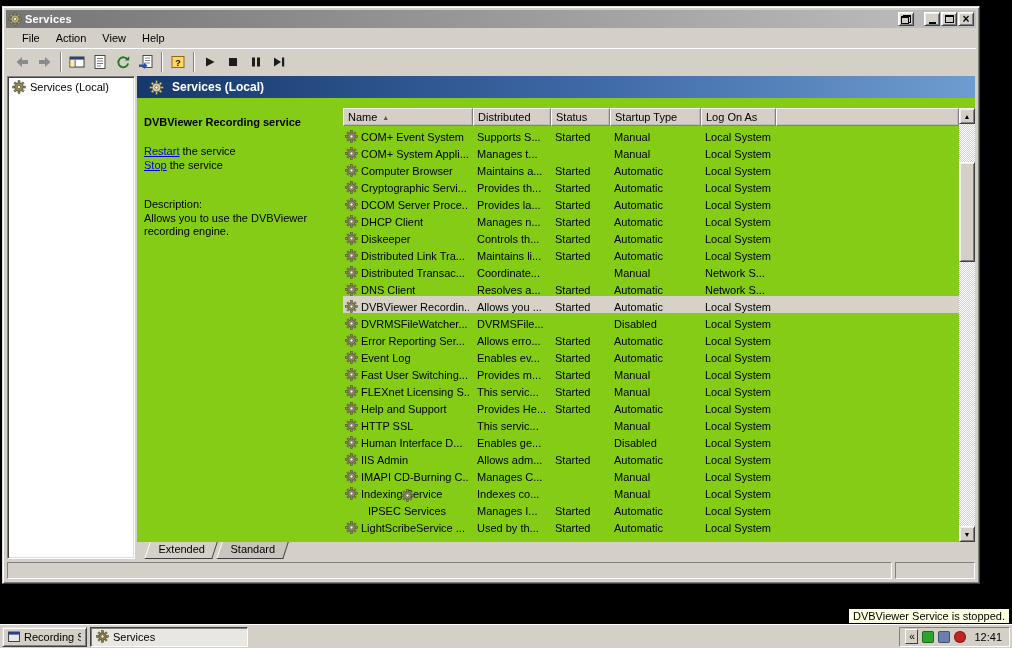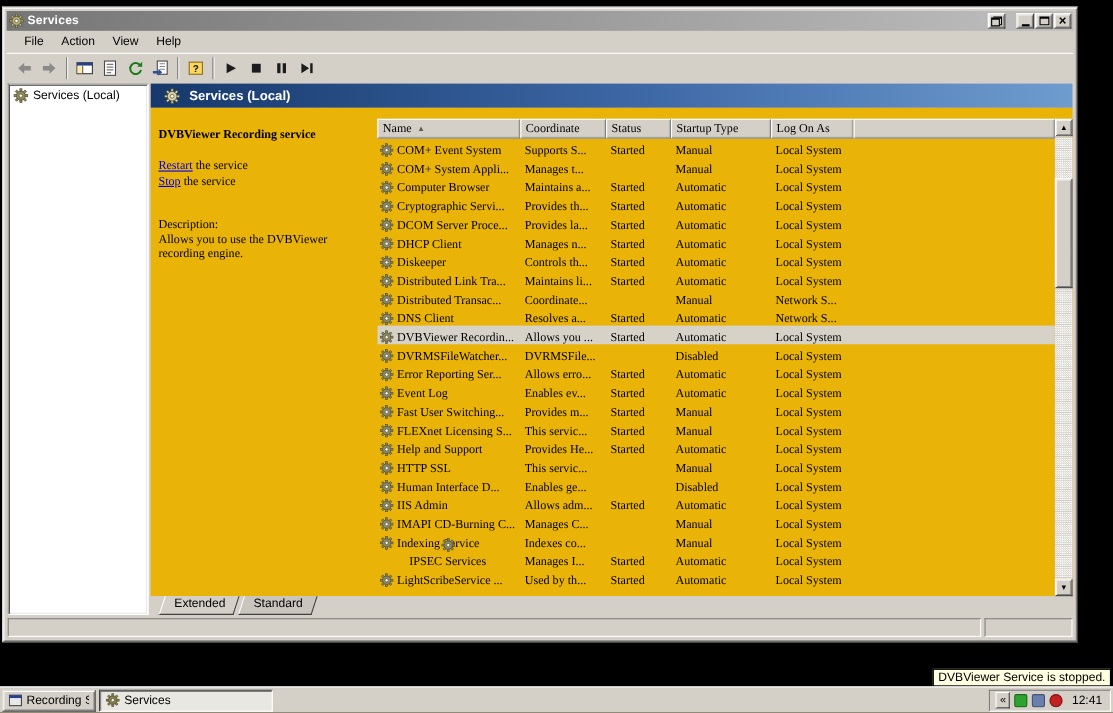--- a/index.html
+++ b/index.html
@@ -64,21 +64,21 @@
   .tree-item { display:flex; align-items:center; gap:4px; padding:3px 2px 2px 4px; white-space:nowrap; }
   .tree-gear { width:14px; height:14px; color:#948c5c; flex:0 0 14px; }
 
   .rightpane { flex:1; min-width:0; display:flex; flex-direction:column; }
   .banner {
     height:22px; flex:0 0 22px; display:flex; align-items:center; gap:8px; padding-left:12px;
     background:linear-gradient(90deg, var(--banner-start,#16386b), #3f6aa8 55%, var(--banner-end,#6f9ccf));
     color:#fff; font-weight:bold; font-size:12px;
   }
   .banner-gear { width:15px; height:15px; color:#d9d2a8; }
-  .content { flex:1; min-height:0; background:#eab308; display:flex;font-family:Liberation Serif, serif; }
+  .content { flex:1; min-height:0; background:#84cc16; display:flex; }
 
   .extpane { width:206px; flex:0 0 206px; padding:18px 10px 0 7px; }
   .ext-title { font-weight:bold; margin-bottom:16px; }
   .ext-line { line-height:14px; }
   .link { color:var(--link,#0000ee); text-decoration:underline; cursor:pointer; }
   .ext-desc-label { margin-top:26px; }
   .ext-desc { margin-top:2px; width:176px; line-height:13px; }
 
   .listview { flex:1; min-width:0; position:relative; padding:10px 16px 0 0; display:flex; flex-direction:column; }
   .list-header { display:flex; height:18px; flex:0 0 18px; }
@@ -313,21 +313,21 @@
             <div class="ext-desc">Allows you to use the DVBViewer recording engine.</div>
           </div>
 
           <div class="listview">
             <div class="list-header">
                 <div class="hcell" style="width: 130px;">
                   <span>Name</span>
                   <span class="sort">▲</span>
                 </div>
                 <div class="hcell" style="width: 78px;">
-                  <span>Coordinate</span>
+                  <span>Distributed</span>
                 </div>
                 <div class="hcell" style="width: 59px;">
                   <span>Status</span>
                 </div>
                 <div class="hcell" style="width: 91px;">
                   <span>Startup Type</span>
                 </div>
                 <div class="hcell" style="width: 75px;">
                   <span>Log On As</span>
                 </div>

